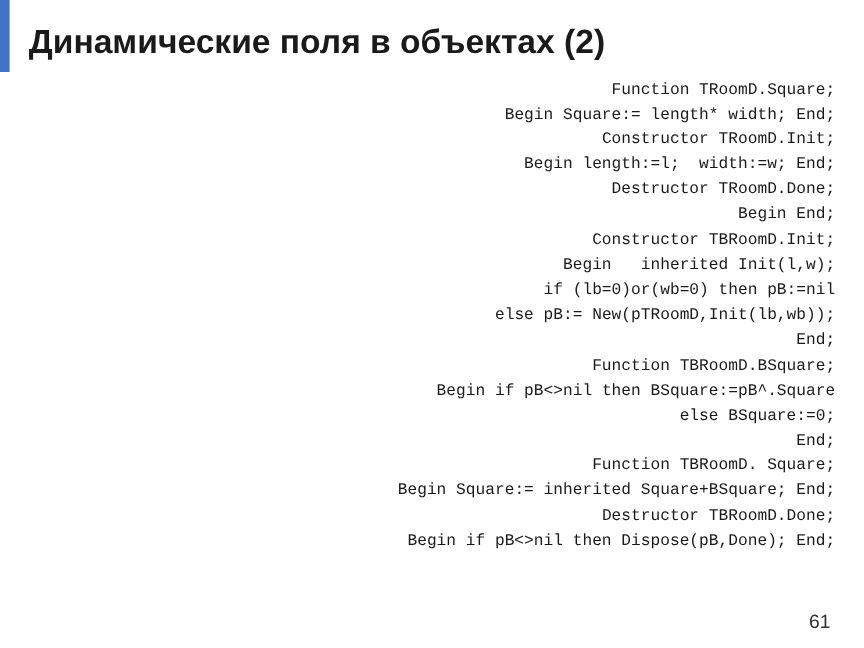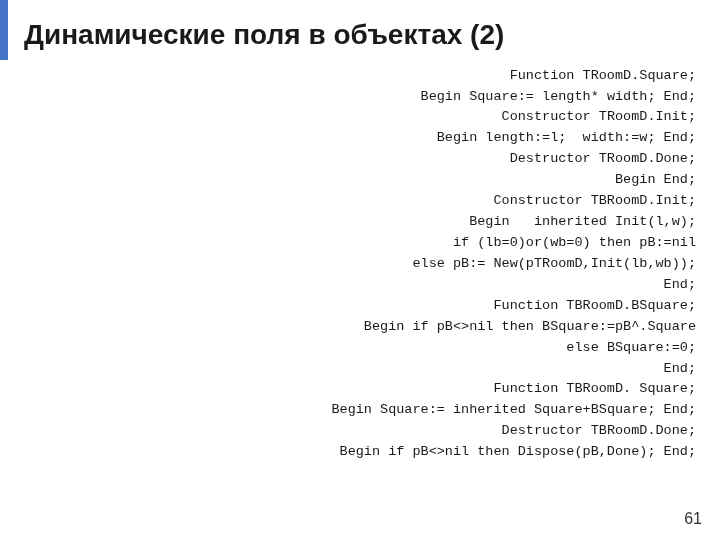--- a/index.html
+++ b/index.html
@@ -38,21 +38,21 @@
       font-size: 13.5px;
       line-height: 1.55;
       color: #1a1a1a;
       white-space: pre;
       text-align: right;
     }
 
     .page-number {
       position: absolute;
       bottom: 12px;
-      right: 18px;
+      right: 28px;
       font-size: 16px;
       color: #333;
       font-family: Arial, sans-serif;
     }
 
     .accent-bar {
       position: absolute;
       top: 0;
       left: 0;
       width: 8px;

